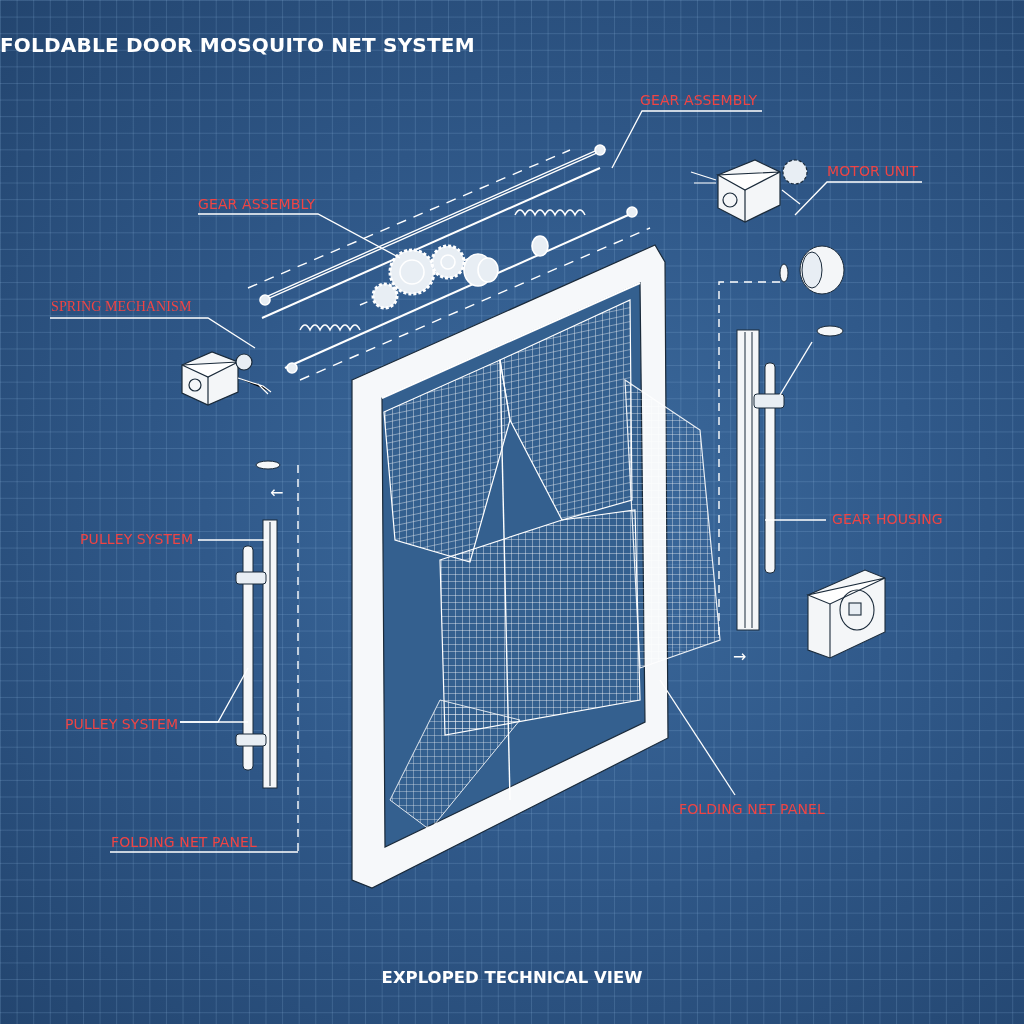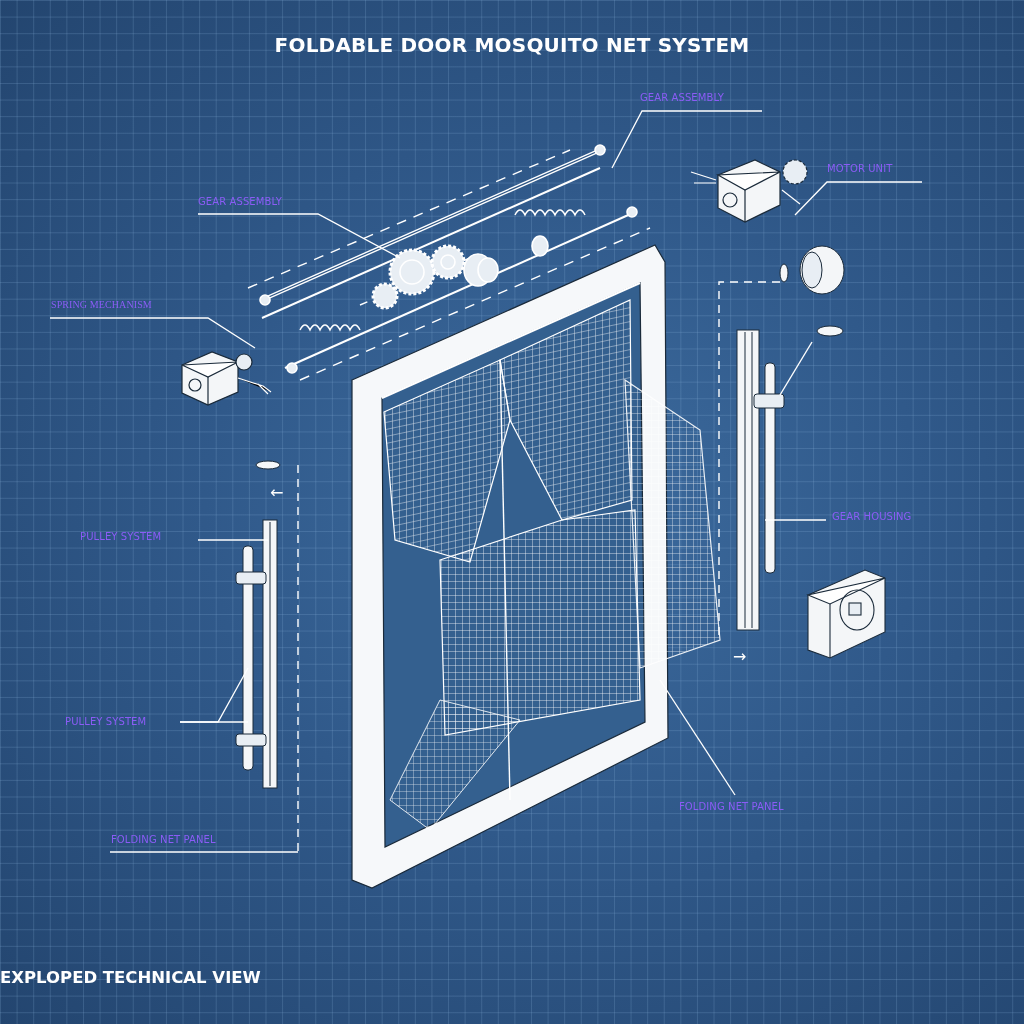--- a/index.html
+++ b/index.html
@@ -9,29 +9,29 @@
     background: radial-gradient(ellipse at 55% 50%, #3d6c9f 0%, #30598a 45%, #23456f 100%);
   }
   .grid {
     position: absolute; inset: 0;
     background-image:
       linear-gradient(rgba(140,180,220,0.22) 1px, transparent 1px),
       linear-gradient(90deg, rgba(140,180,220,0.22) 1px, transparent 1px);
     background-size: 16.6px 16.6px;
   }
   .title {
-    position: absolute; left: 0; right: 0; top: 33px; text-align: center;
+    position: absolute; left: 0; right: 0; top: 33px; 
     color: #ffffff; font-size: 20px; font-weight: 600; letter-spacing: 0.2px;
   }
   .subtitle {
-    position: absolute; left: 0; right: 0; top: 968px; text-align: left;
+    position: absolute; left: 0; right: 0; top: 968px; text-align: center;
     color: #ffffff; font-size: 16.5px; font-weight: 600;
   }
   .label {
-    position: absolute; color: #8b5cf6; font-size: 10px; white-space: nowrap;
+    position: absolute; color: #ef4444; font-size: 14px; white-space: nowrap;
     letter-spacing: 0.1px;
   }
   svg.art { position: absolute; left: 0; top: 0; }
 </style>
 </head>
 <body>
 
 <div class="grid"></div>
 
 <div class="title">FOLDABLE DOOR MOSQUITO NET SYSTEM</div>

